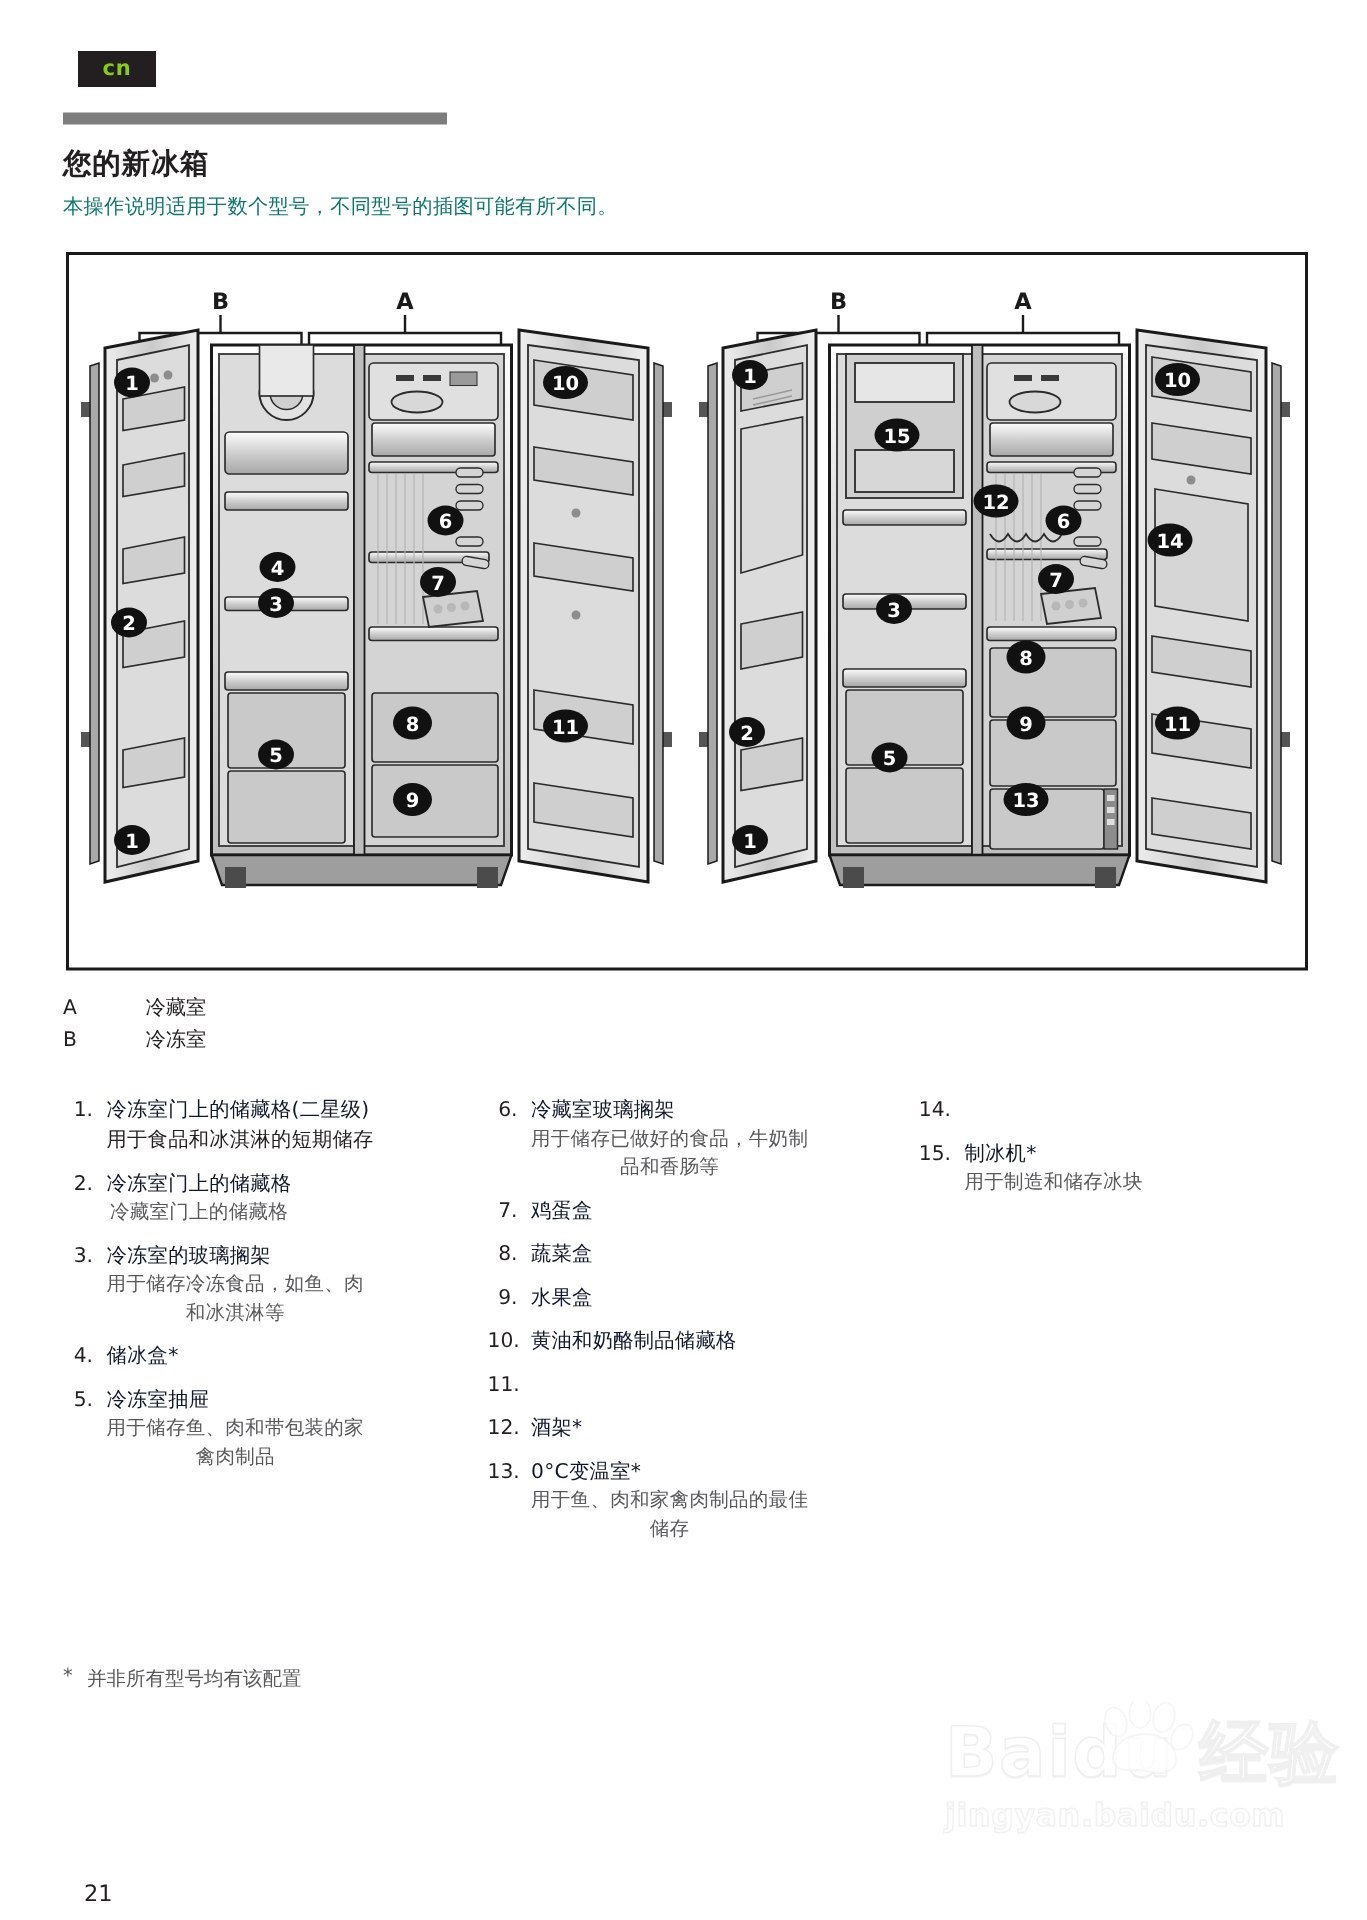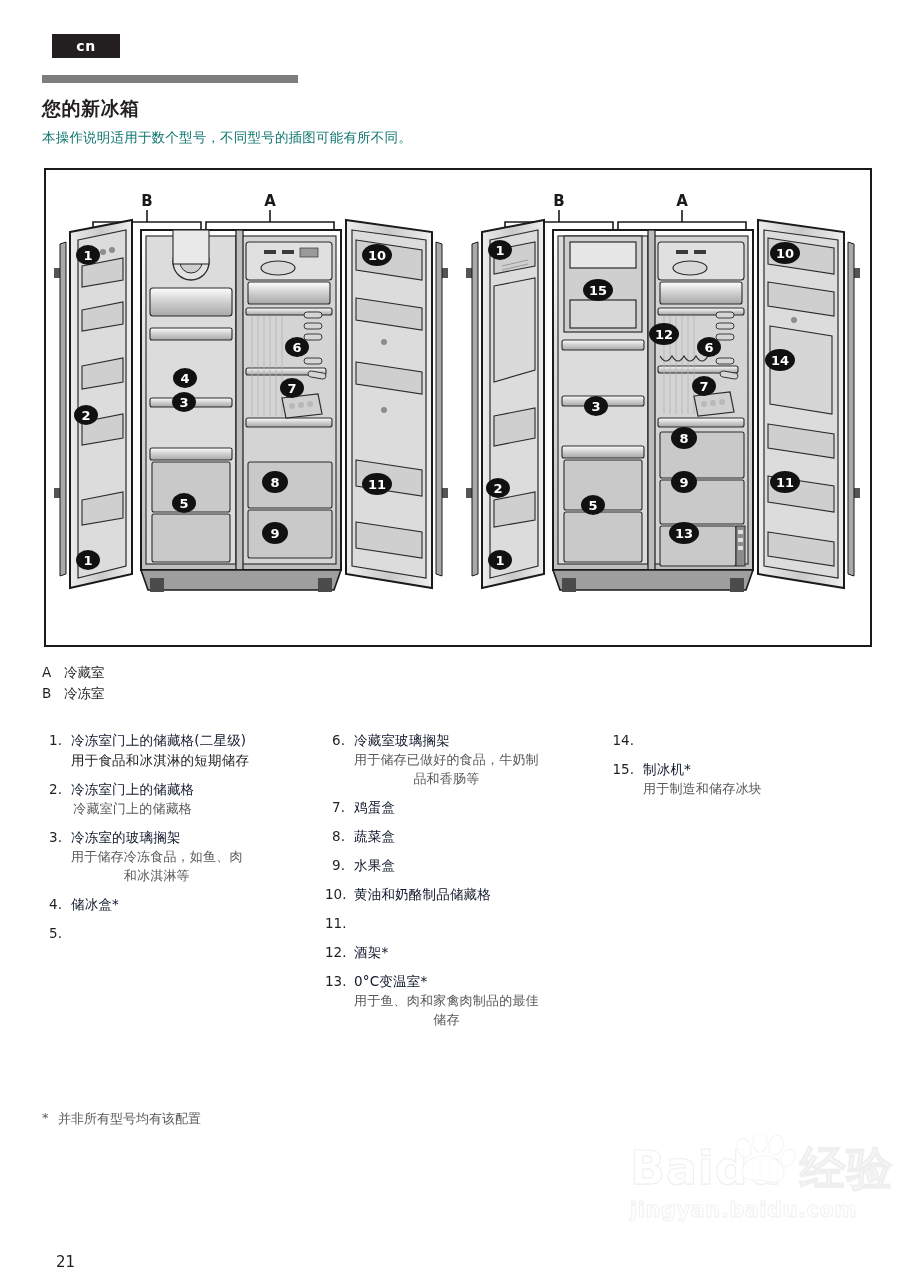--- a/index.html
+++ b/index.html
@@ -7,22 +7,22 @@
     width:911px;height:1280px;
     background:#ffffff;
     font-family:"DejaVu Sans","Liberation Sans",sans-serif;
     color:#231f20;
     position:relative;
     overflow:hidden;
   }
   
   #lang-tag{
     position:absolute;left:52px;top:34px;
-    width:68px;height:24px;
-    background:#231f20;color:#ffffff;
+    width:52px;height:24px;
+    background:#231f20;color:#84cc16;
     font-size:14px;font-weight:bold;
     display:flex;align-items:center;justify-content:center;
     letter-spacing:.5px;
   }
   #rule-bar{
     position:absolute;left:42px;top:75px;
     width:256px;height:8px;background:#7d7d7d;
   }
   #page-title{
     position:absolute;left:42px;top:96px;
@@ -42,21 +42,21 @@
     overflow:hidden;
   }
   .fridge{position:absolute;top:0;width:412px;height:471px;}
   #fridge-left{left:0;}
   #fridge-right{left:412px;}
   svg{display:block;}
   
   #legend-ab{position:absolute;left:42px;top:662px;font-size:13.5px;line-height:21px;}
   .ab-row{display:flex;}
   .ab-key{width:22px;font-weight:normal;color:#231f20;}
-  .ab-val{color:#231f20;}
+  .ab-val{color:#231f20;margin-left:33px;}
   
   #list-area{position:absolute;left:42px;top:730px;width:830px;}
   .col{position:absolute;top:0;}
   #col1{left:0;width:290px;}
   #col2{left:283px;width:290px;}
   #col3{left:566px;width:280px;}
   .item{display:flex;margin-bottom:9px;}
   .num{
     flex:0 0 auto;text-align:right;
     font-size:13.5px;color:#231f20;line-height:20px;
@@ -515,20 +515,25 @@
         </div>
       </div>
       <div class="item">
         <div class="num">4</div>
         <div class="body">
           <div class="title">储冰盒*</div>
         </div>
       </div>
       <div class="item">
         <div class="num">5</div>
+        <div class="body">
+          <div class="title">冷冻室抽屉</div>
+          <div class="desc">用于储存鱼、肉和带包装的家</div>
+          <div class="desc">禽肉制品</div>
+        </div>
       </div>
     </div>
   <div class="col" id="col2">
       <div class="item">
         <div class="num">6</div>
         <div class="body">
           <div class="title">冷藏室玻璃搁架</div>
           <div class="desc">用于储存已做好的食品，牛奶制</div>
           <div class="desc">品和香肠等</div>
         </div>

